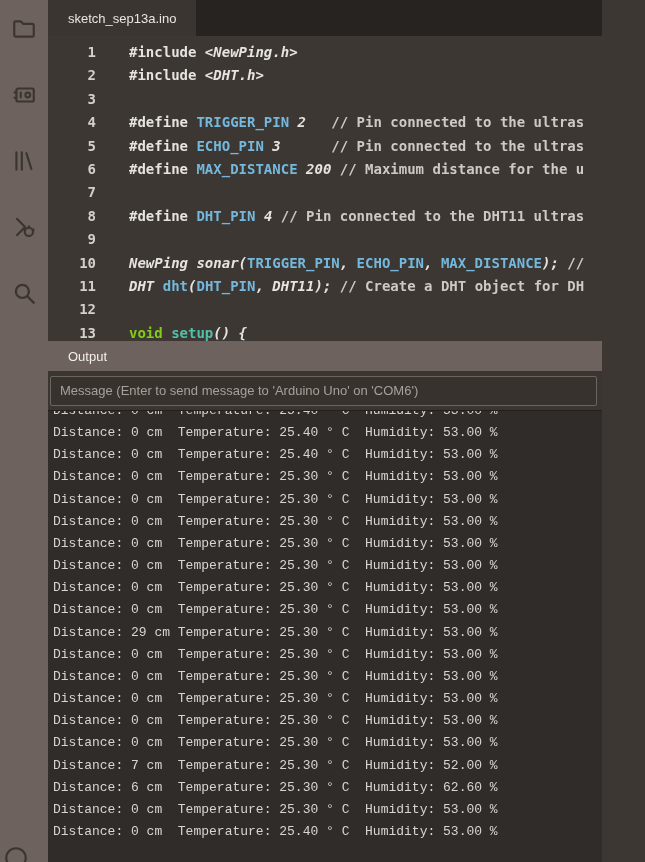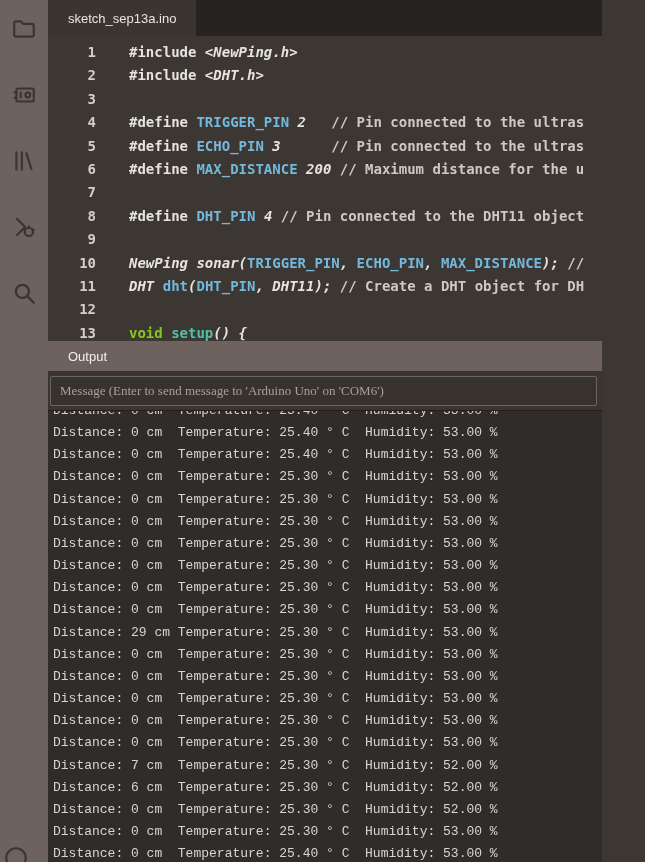--- a/index.html
+++ b/index.html
@@ -41,21 +41,21 @@
                 padding-left:10px; flex-shrink:0; }
   .ptab { color:#f2efec; font-size:13px; padding:0 10px; height:100%;
           display:flex; align-items:center; gap:9px; cursor:pointer; }
   .ptab-close { color:#322d29; font-size:15px; line-height:1; cursor:pointer; }
 
   
   .message-row { height:40px; background:#3a3531; display:flex; align-items:center;
                  padding:0 5px 0 2px; border-bottom:1px solid #242019; flex-shrink:0; }
   .message-input { flex:1; height:30px; background:#37322e; border:1px solid #6c655f;
                    border-radius:2px; color:#d8d4d0; font-size:13px; padding:0 9px;
-                   font-family:Liberation Serif, serif; outline:none; }
+                   font-family:Liberation Sans, sans-serif; outline:none; }
   .message-input::placeholder { color:#a7a09a; }
 
   
   .serial { flex:1; background:#302c29; overflow:hidden; padding-left:5px; }
   .serial-line { font-family:"Liberation Mono", monospace; font-size:13px;
                  line-height:22.15px; color:#d8d5d1; white-space:pre; }
   .serial-line:first-child { margin-top:-11px; }
 </style>
 </head>
 <body>
@@ -109,21 +109,21 @@
 
     <div class="editor">
       <div>
           <div class="code-row"><span class="gutter">1</span><span class="code-text"><span class="tok-pp">#include </span><span class="tok-base">&lt;NewPing.h&gt;</span></span></div>
           <div class="code-row"><span class="gutter">2</span><span class="code-text"><span class="tok-pp">#include </span><span class="tok-base">&lt;DHT.h&gt;</span></span></div>
           <div class="code-row"><span class="gutter">3</span><span class="code-text"></span></div>
           <div class="code-row"><span class="gutter">4</span><span class="code-text"><span class="tok-pp">#define </span><span class="tok-macro">TRIGGER_PIN</span><span class="tok-base"> 2</span><span class="tok-comment">   // Pin connected to the ultras</span></span></div>
           <div class="code-row"><span class="gutter">5</span><span class="code-text"><span class="tok-pp">#define </span><span class="tok-macro">ECHO_PIN</span><span class="tok-base"> 3</span><span class="tok-comment">      // Pin connected to the ultras</span></span></div>
           <div class="code-row"><span class="gutter">6</span><span class="code-text"><span class="tok-pp">#define </span><span class="tok-macro">MAX_DISTANCE</span><span class="tok-base"> 200</span><span class="tok-comment"> // Maximum distance for the u</span></span></div>
           <div class="code-row"><span class="gutter">7</span><span class="code-text"></span></div>
-          <div class="code-row"><span class="gutter">8</span><span class="code-text"><span class="tok-pp">#define </span><span class="tok-macro">DHT_PIN</span><span class="tok-base"> 4</span><span class="tok-comment"> // Pin connected to the DHT11 object</span></span></div>
+          <div class="code-row"><span class="gutter">8</span><span class="code-text"><span class="tok-pp">#define </span><span class="tok-macro">DHT_PIN</span><span class="tok-base"> 4</span><span class="tok-comment"> // Pin connected to the DHT11 ultras</span></span></div>
           <div class="code-row"><span class="gutter">9</span><span class="code-text"></span></div>
           <div class="code-row"><span class="gutter">10</span><span class="code-text"><span class="tok-base">NewPing sonar(</span><span class="tok-macro">TRIGGER_PIN</span><span class="tok-base">, </span><span class="tok-macro">ECHO_PIN</span><span class="tok-base">, </span><span class="tok-macro">MAX_DISTANCE</span><span class="tok-base">); </span><span class="tok-comment">//</span></span></div>
           <div class="code-row"><span class="gutter">11</span><span class="code-text"><span class="tok-base">DHT </span><span class="tok-macro">dht</span><span class="tok-base">(</span><span class="tok-macro">DHT_PIN</span><span class="tok-base">, DHT11); </span><span class="tok-comment">// Create a DHT object for DH</span></span></div>
           <div class="code-row"><span class="gutter">12</span><span class="code-text"></span></div>
           <div class="code-row"><span class="gutter">13</span><span class="code-text"><span class="tok-kw">void</span><span class="tok-base"> </span><span class="tok-fn">setup</span><span class="tok-base">() {</span></span></div>
         </div>
     </div>
 
     <div class="panel-tabs">
       <div class="ptab">
@@ -146,20 +146,19 @@
         <div class="serial-line">Distance: 0 cm  Temperature: 25.30 ° C  Humidity: 53.00 %</div>
         <div class="serial-line">Distance: 0 cm  Temperature: 25.30 ° C  Humidity: 53.00 %</div>
         <div class="serial-line">Distance: 0 cm  Temperature: 25.30 ° C  Humidity: 53.00 %</div>
         <div class="serial-line">Distance: 29 cm Temperature: 25.30 ° C  Humidity: 53.00 %</div>
         <div class="serial-line">Distance: 0 cm  Temperature: 25.30 ° C  Humidity: 53.00 %</div>
         <div class="serial-line">Distance: 0 cm  Temperature: 25.30 ° C  Humidity: 53.00 %</div>
         <div class="serial-line">Distance: 0 cm  Temperature: 25.30 ° C  Humidity: 53.00 %</div>
         <div class="serial-line">Distance: 0 cm  Temperature: 25.30 ° C  Humidity: 53.00 %</div>
         <div class="serial-line">Distance: 0 cm  Temperature: 25.30 ° C  Humidity: 53.00 %</div>
         <div class="serial-line">Distance: 7 cm  Temperature: 25.30 ° C  Humidity: 52.00 %</div>
-        <div class="serial-line">Distance: 6 cm  Temperature: 25.30 ° C  Humidity: 52.00 %</div>
-        <div class="serial-line">Distance: 0 cm  Temperature: 25.30 ° C  Humidity: 52.00 %</div>
+        <div class="serial-line">Distance: 6 cm  Temperature: 25.30 ° C  Humidity: 62.60 %</div>
         <div class="serial-line">Distance: 0 cm  Temperature: 25.30 ° C  Humidity: 53.00 %</div>
         <div class="serial-line">Distance: 0 cm  Temperature: 25.40 ° C  Humidity: 53.00 %</div>
       </div>
 
   </main>
 </div>
 
 </body></html>

